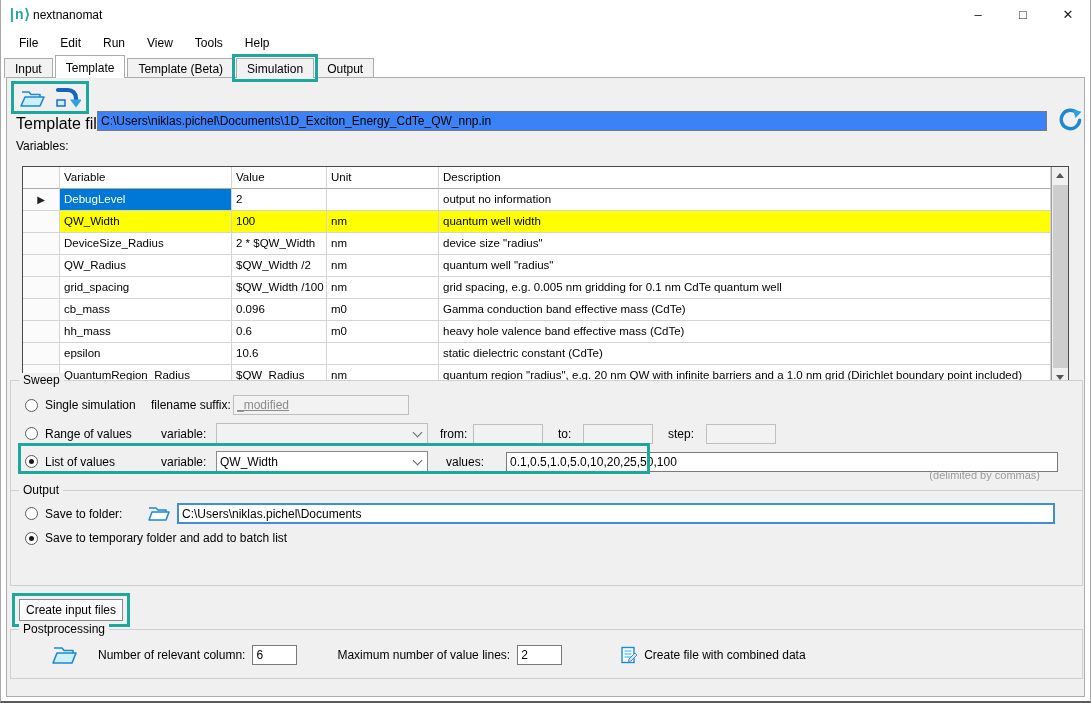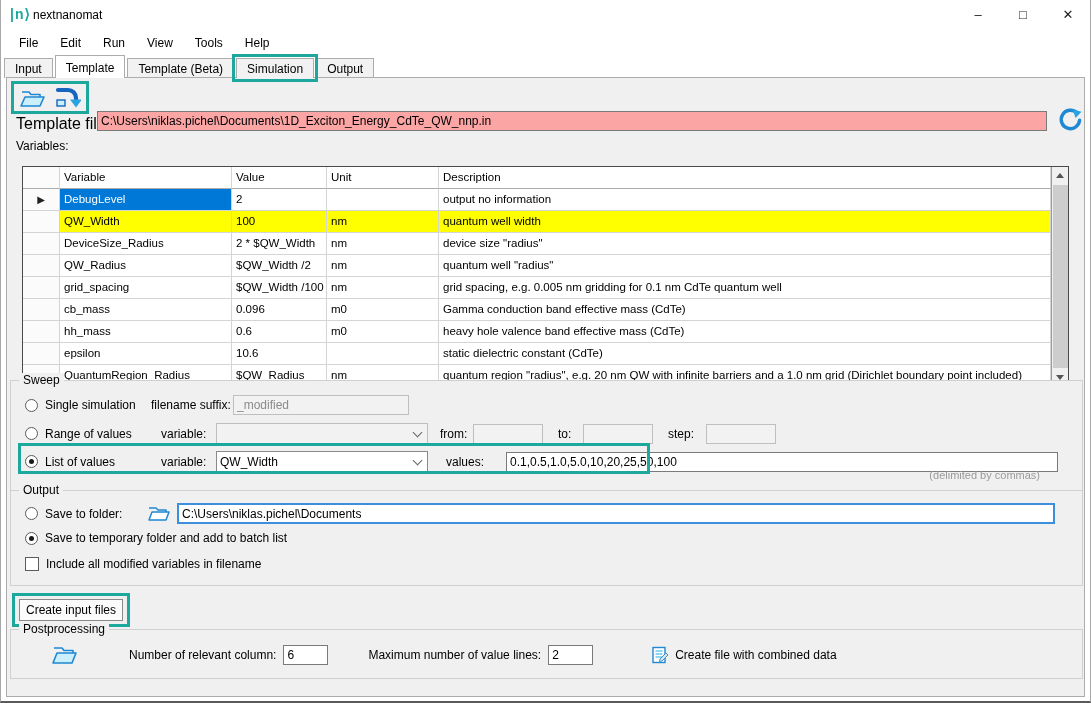--- a/index.html
+++ b/index.html
@@ -38,21 +38,21 @@
 
   
   .tabpage{position:absolute;left:5px;right:5px;top:77px;height:620px;background:var(--bg);border:1px solid #ACACAC;}
 
   
   .toolbar-frame{position:absolute;left:4px;top:3px;border:3px solid var(--teal);padding:2px 5px;display:flex;gap:8px;align-items:center;background:transparent;}
   .tool-icon{width:27px;height:23px;display:inline-block;}
 
   
   .tfile-label{position:absolute;left:9px;top:37px;font-size:16px;}
-  .tfile-input{position:absolute;left:90px;top:33px;width:950px;height:20px;border:1px solid var(--input-border);background:#fca5a5;font-size:12px;padding:0 3px;color:#000;}
+  .tfile-input{position:absolute;left:90px;top:33px;width:950px;height:20px;border:1px solid var(--input-border);background:#3b82f6;font-size:12px;padding:0 3px;color:#000;}
   .refresh-btn{position:absolute;left:1050px;top:29px;width:26px;height:26px;}
 
   
   .vars-label{position:absolute;left:9px;top:61px;font-size:12px;}
 
   
   .table-wrap{position:absolute;left:15px;top:88px;width:1047px;height:221px;border:1px solid #4A4A4A;background:#fff;display:flex;}
   .vtable{flex:1;display:grid;grid-template-columns:37px 172px 95px 112px 1fr;grid-auto-rows:22px;}
   .cell{border-right:1px solid var(--grid-line);border-bottom:1px solid var(--grid-line);font-size:11.5px;line-height:21px;padding:0 4px;white-space:nowrap;overflow:hidden;color:#000;background:#fff;}
   .cell.hdr{background:#fff;border-bottom:1px solid #ABABAB;}
@@ -76,21 +76,21 @@
 
   .srow{position:absolute;left:14px;display:flex;align-items:center;font-size:12px;}
   .radio{width:13px;height:13px;border:1px solid #5B5B5B;border-radius:50%;background:#fff;display:inline-block;position:relative;flex:none;}
   .radio.on::after{content:"";position:absolute;left:3px;top:3px;width:5px;height:5px;border-radius:50%;background:#1A1A1A;}
   .checkbox{width:14px;height:14px;border:1px solid #5B5B5B;background:#fff;display:inline-block;flex:none;}
   .rlabel{margin-left:7px;}
   .combo{height:21px;border:1px solid #8A8A8A;background:#fff;font-size:12px;display:flex;align-items:center;padding:0 3px;position:relative;}
   .combo .chev{position:absolute;right:6px;top:5px;width:7px;height:7px;border-right:1.6px solid #666;border-bottom:1.6px solid #666;transform:rotate(45deg);}
   .combo.disabled{background:#F2F2F2;border-color:#BFBFBF;}
   .tbox{height:20px;border:1px solid var(--input-border);background:#fff;font-size:12px;padding:0 3px;color:#000;}
-  .tbox:disabled,.tbox.disabled{background:#F2F2F2;border-color:#BFBFBF;color:#8A8A8A;}
+  .tbox:disabled,.tbox.disabled{background:#F2F2F2;border-color:#BFBFBF;color:#8A8A8A;text-decoration:underline;}
   .hint{position:absolute;font-size:11px;color:#9A9A9A;}
   .teal-box{position:absolute;border:3px solid var(--teal);pointer-events:none;}
 
   .create-frame{position:absolute;left:5px;top:515px;border:3px solid var(--teal);padding:3px 4px;}
   .btn{height:22px;min-width:104px;background:#FBFBFB;border:1px solid #8A8A8A;font-size:12px;padding:0 0;color:#000;}
 
   .post-row{position:absolute;left:40px;top:13px;display:flex;align-items:center;font-size:12px;}
   .numbox{width:45px;height:20px;border:1px solid var(--input-border);background:#fff;font-size:12px;padding:0 3px;}
   svg{display:block;}
 </style>
@@ -282,40 +282,36 @@
           </svg>
         </span>
         <input class="tbox" style="width: 878px; margin-left: 6px; border: 2px solid var(--focus-blue); height: 21px;" value="C:\Users\niklas.pichel\Documents">
       </div>
 
       <div class="srow" style="top:40px;">
         <span class="radio on"></span>
         <span class="rlabel">Save to temporary folder and add to batch list</span>
       </div>
 
-      <div class="srow" style="top:66px;">
-        <span class="checkbox"></span>
-        <span class="rlabel">Include all modified variables in filename</span>
-      </div>
     </div>
 
     <span class="create-frame">
       <button class="btn">Create input files</button>
     </span>
 
     <div class="groupbox postg">
       <span class="gb-label">Postprocessing</span>
       <div class="post-row">
         <span>
           <svg viewBox="0 0 27 23" width="27" height="23">
             <path d="M3 5 L11 5 L13 7.5 L22 7.5 L22 10" fill="#E8F6FD" stroke="#1E88D2" stroke-width="1.6" stroke-linejoin="round"></path>
             <path d="M6 10 L25 10 L21 20 L2 20 L6 10 Z" fill="#CBEFFB" stroke="#1E88D2" stroke-width="1.6" stroke-linejoin="round"></path>
           </svg>
         </span>
-        <span style="margin-left:51px;">Number of relevant column:</span>
+        <span style="margin-left:20px;">Number of relevant column:</span>
         <input class="numbox" style="margin-left: 7px;" value="6">
         <span style="margin-left:40px;">Maximum number of value lines:</span>
         <input class="numbox" style="margin-left: 7px;" value="2">
         <span style="margin-left:58px;">
           <svg viewBox="0 0 18 18" width="18" height="18">
             <rect x="2" y="1.5" width="12" height="15" fill="#fff" stroke="#1E88D2" stroke-width="1.4"></rect>
             <line x1="4.5" y1="5" x2="11.5" y2="5" stroke="#5BC6EE" stroke-width="1.4"></line>
             <line x1="4.5" y1="8" x2="11.5" y2="8" stroke="#5BC6EE" stroke-width="1.4"></line>
             <line x1="4.5" y1="11" x2="11.5" y2="11" stroke="#5BC6EE" stroke-width="1.4"></line>
             <path d="M9 13 L15 7 L17 9 L11 15 L8.5 15.5 Z" fill="#CFE8F7" stroke="#4A90C4" stroke-width="1"></path>

